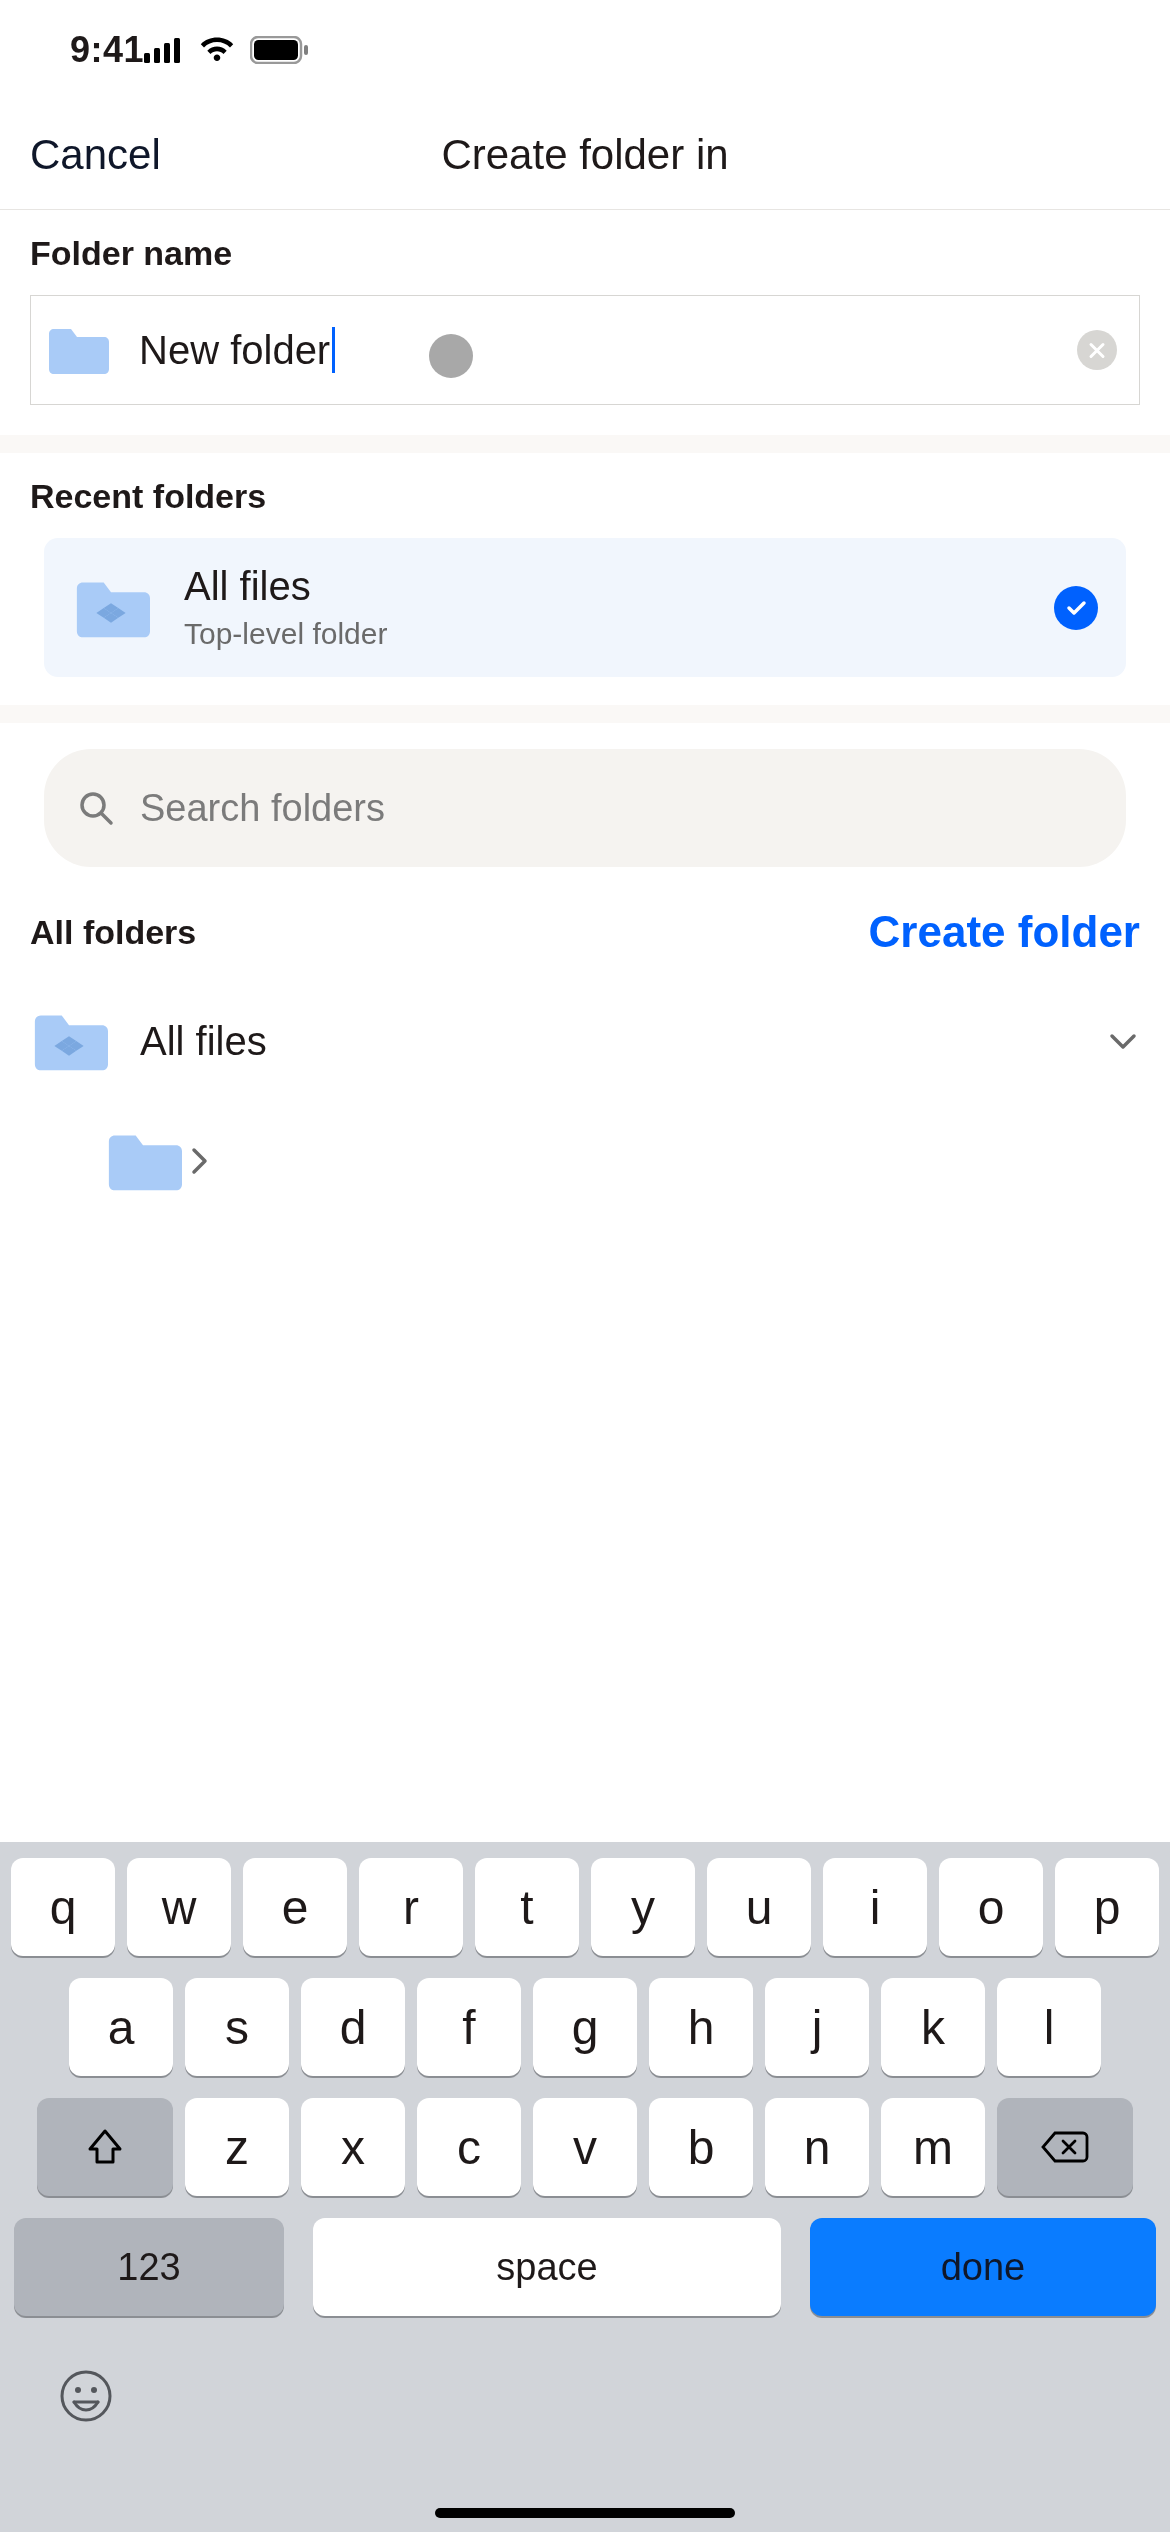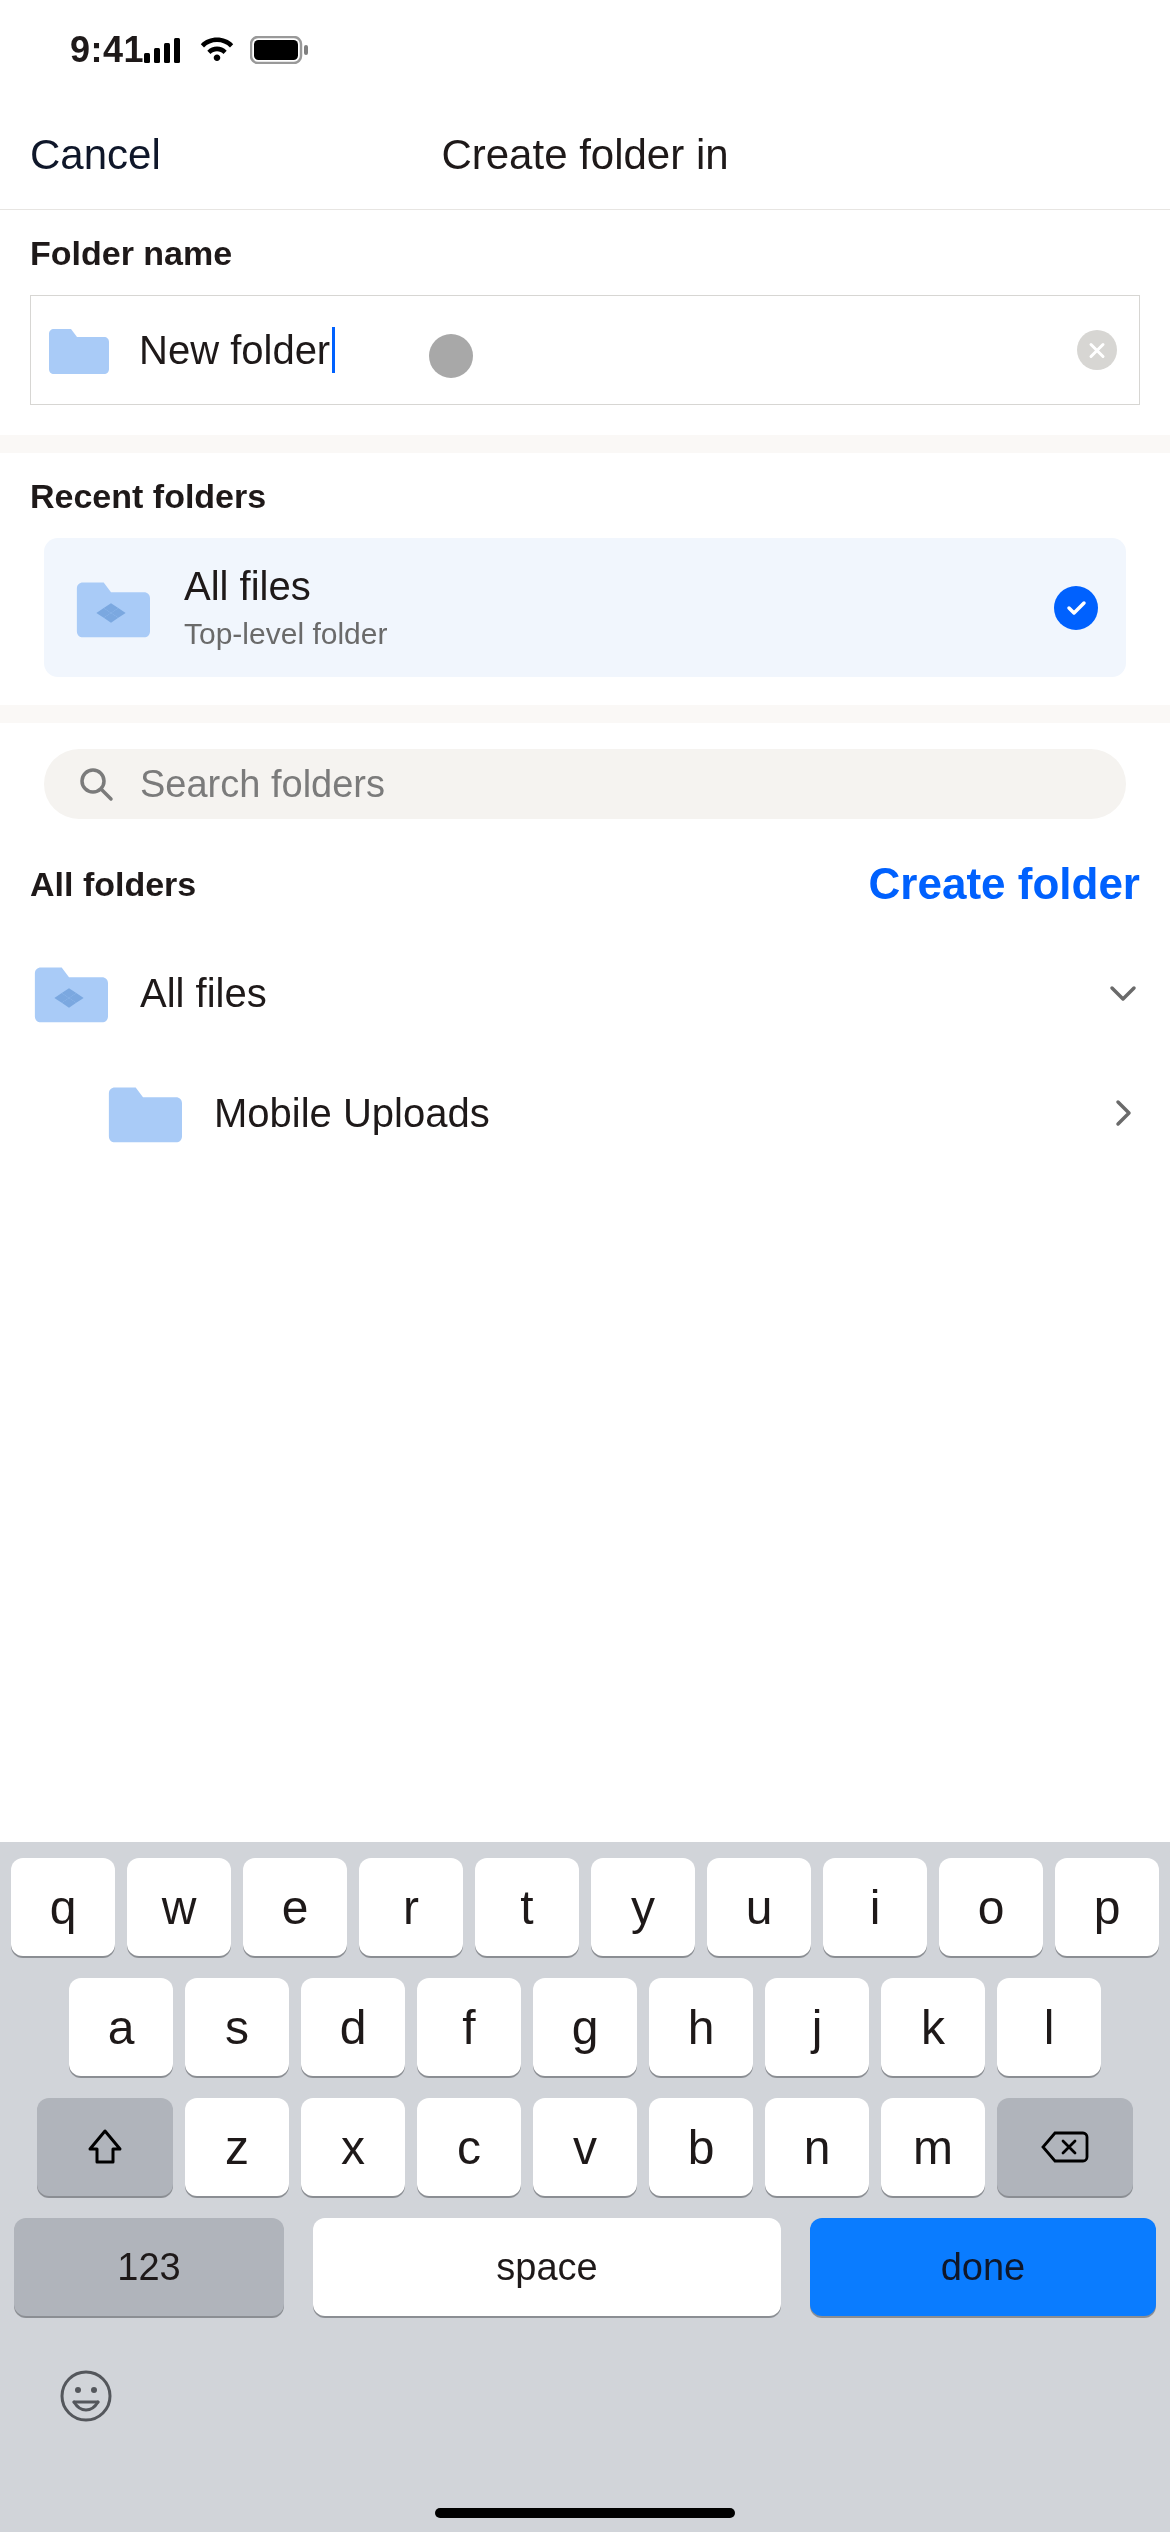--- a/index.html
+++ b/index.html
@@ -34,21 +34,21 @@
   
   .recent-row { display:flex; align-items:center; background:#f1f6fd; border-radius:14px; padding:26px 28px; margin:0 14px; }
   .recent-text { margin-left:34px; flex:1; }
   .recent-title { font-size:40px; font-weight:400; }
   .recent-sub { font-size:30px; color:#6a6a6a; margin-top:8px; }
   .check-badge { width:44px; height:44px; border-radius:50%; background:#0061fe; display:flex; align-items:center; justify-content:center; }
   .check-badge svg { width:24px; height:24px; }
 
   
   .search-wrap { padding:26px 44px 10px; }
-  .search-bar { height:70px; background:#f5f3f0; border-radius:47px; display:flex; align-items:center; padding:0 34px; gap:26px; }
+  .search-bar { height:118px; background:#f5f3f0; border-radius:47px; display:flex; align-items:center; padding:0 34px; gap:26px; }
   .search-ph { font-size:38px; color:#7b7b7b; }
 
   
   .af-header { display:flex; align-items:center; justify-content:space-between; padding:30px 30px 10px; }
   .af-title { font-size:34px; font-weight:600; }
   .af-create { font-size:44px; font-weight:600; color:#0061fe; }
 
   
   .folder-list { padding:14px 30px 0; }
   .folder-row { display:flex; align-items:center; height:120px; }
@@ -170,21 +170,20 @@
       </svg>
     <div class="lbl">All files</div>
     <svg class="chev" viewBox="0 0 34 34">
         <path d="M6 12l11 11 11-11" stroke="#6a6a6a" stroke-width="3.5" fill="none" stroke-linecap="round" stroke-linejoin="round"></path>
       </svg>
   </div>
   <div class="folder-row child">
     <svg class="folder-icon-svg" viewBox="0 0 64 52" style="width:78px;height:64px;">
         <path d="M4 10c0-3 2-5 5-5h17l6 8h27c3 0 5 2 5 5v27c0 3-2 5-5 5H9c-3 0-5-2-5-5V10z" fill="#a9cbf7"></path>
       </svg>
-    <div class="lbl">Mobile Uploads</div>
     <svg class="chev" viewBox="0 0 34 34">
         <path d="M12 6l11 11-11 11" stroke="#6a6a6a" stroke-width="3.5" fill="none" stroke-linecap="round" stroke-linejoin="round"></path>
       </svg>
   </div>
 </div>
 
 <div class="keyboard">
   <div class="krow" id="krow1">
       <div class="key">q</div>
       <div class="key">w</div>

